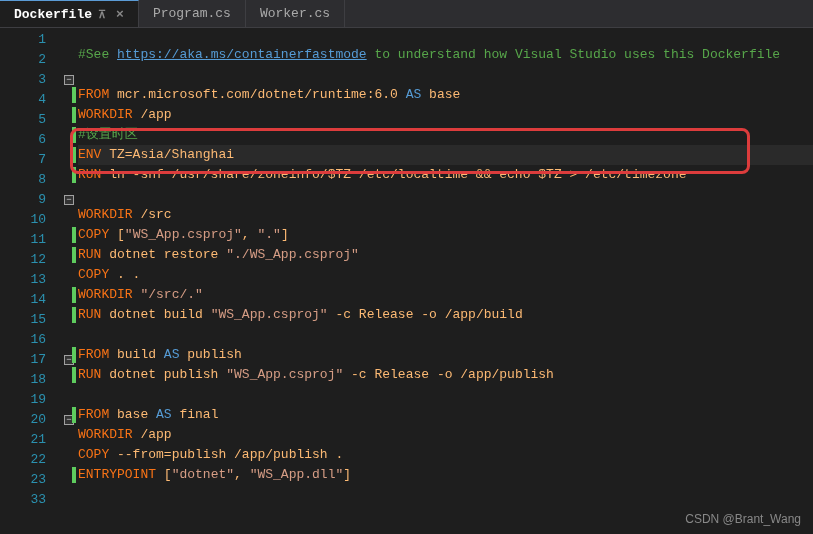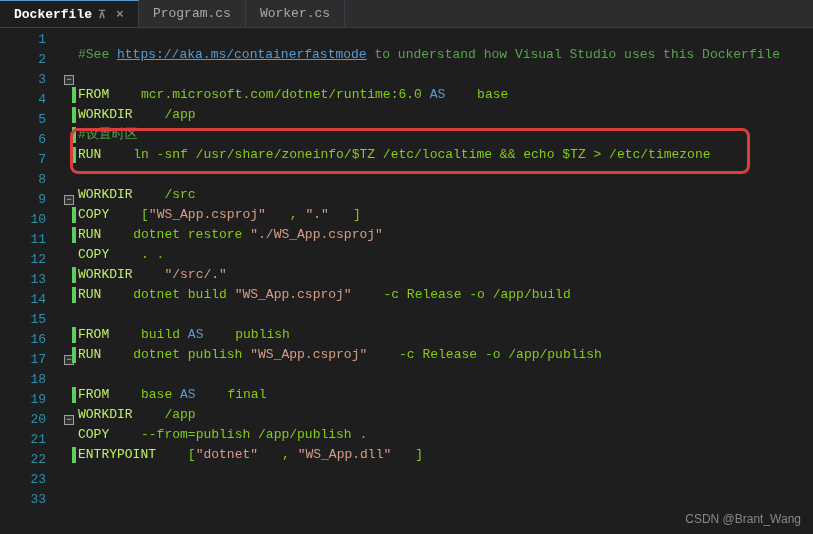--- a/index.html
+++ b/index.html
@@ -101,23 +101,23 @@
     }
     .marker {
       position: absolute;
       left: -6px;
       top: 2px;
       width: 4px;
       height: 16px;
       background: #5ecc5e;
     }
     .c-comment { color: #57A64A; }
-    .c-keyword { color: #bef264; }
+    .c-keyword { color: #f97316; }
     .c-link { color: #569cd6; text-decoration: underline; }
-    .c-white { color: #84cc16; margin-left: 24px; }
+    .c-white { color: #fdba74; }
     .c-red { color: #d69d85; }
     .c-as { color: #569cd6; }
     .red-box {
       position: absolute;
       border: 3px solid #dc3c3c;
       border-radius: 8px;
       left: 70px;
       top: 100px;
       width: 680px;
       height: 46px;
@@ -209,20 +209,21 @@
       <div class="cell"></div>
       <div class="cell"></div>
       <div class="cell"></div>
     </div>
   <div class="code" id="code">
       <div class="line"><span class="c-comment">#See </span><span class="c-link">https://aka.ms/containerfastmode</span><span class="c-comment"> to understand how Visual Studio uses this Dockerfile</span></div>
       <div class="line"></div>
       <div class="line"><div class="marker"></div><span class="c-keyword">FROM</span><span class="c-white"> mcr.microsoft.com/dotnet/runtime:6.0 </span><span class="c-as">AS</span><span class="c-white"> base</span></div>
       <div class="line"><div class="marker"></div><span class="c-keyword">WORKDIR</span><span class="c-white"> /app</span></div>
       <div class="line"><div class="marker"></div><span class="c-comment">#设置时区</span></div>
+      <div class="line current"><div class="marker"></div><span class="c-keyword">ENV</span><span class="c-white"> TZ=Asia/Shanghai</span></div>
       <div class="line"><div class="marker"></div><span class="c-keyword">RUN</span><span class="c-white"> ln -snf /usr/share/zoneinfo/$TZ /etc/localtime &amp;&amp; echo $TZ &gt; /etc/timezone</span></div>
       <div class="line"></div>
       <div class="line"><span class="c-keyword">WORKDIR</span><span class="c-white"> /src</span></div>
       <div class="line"><div class="marker"></div><span class="c-keyword">COPY</span><span class="c-white"> [</span><span class="c-red">"WS_App.csproj"</span><span class="c-white">, </span><span class="c-red">"."</span><span class="c-white">]</span></div>
       <div class="line"><div class="marker"></div><span class="c-keyword">RUN</span><span class="c-white"> dotnet restore </span><span class="c-red">"./WS_App.csproj"</span></div>
       <div class="line"><span class="c-keyword">COPY</span><span class="c-white"> . .</span></div>
       <div class="line"><div class="marker"></div><span class="c-keyword">WORKDIR</span><span class="c-white"> </span><span class="c-red">"/src/."</span></div>
       <div class="line"><div class="marker"></div><span class="c-keyword">RUN</span><span class="c-white"> dotnet build </span><span class="c-red">"WS_App.csproj"</span><span class="c-white"> -c Release -o /app/build</span></div>
       <div class="line"></div>
       <div class="line"><div class="marker"></div><span class="c-keyword">FROM</span><span class="c-white"> build </span><span class="c-as">AS</span><span class="c-white"> publish</span></div>

